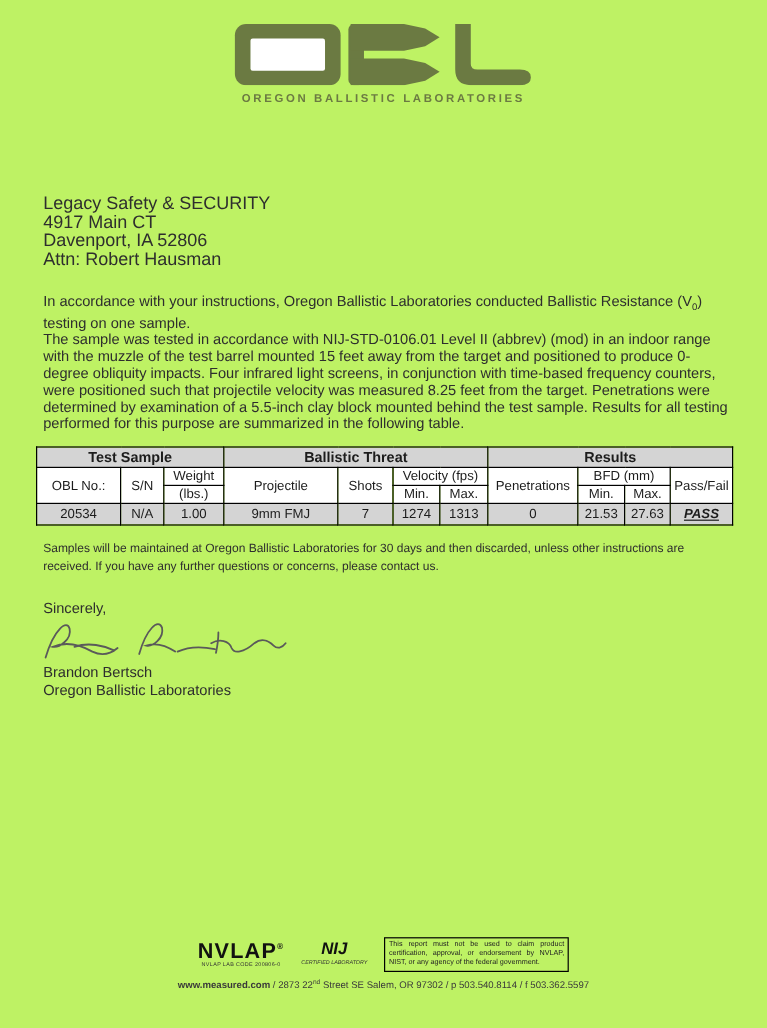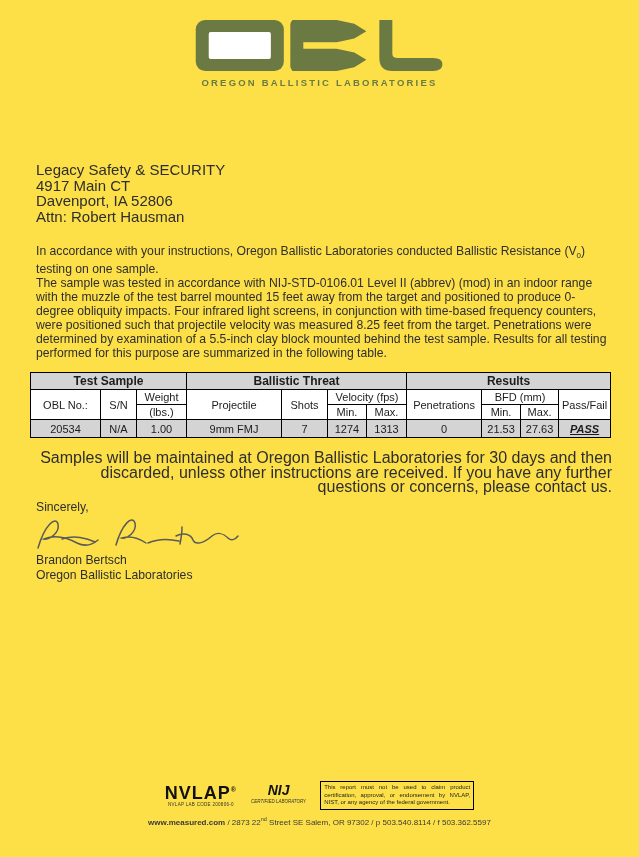--- a/index.html
+++ b/index.html
@@ -1,20 +1,20 @@
 <!DOCTYPE html>
 <html><head>
 <meta charset="utf-8">
 <style>
   html,body { margin:0; padding:0; background:#fff; }
   .page {
     position: relative;
     width: 639px; height: 857px;
     margin: 0 auto;
-    background: #fde047;
+    background: #bef264;
     font-family: "Liberation Sans", sans-serif;
     color: #2e2e2e;
     overflow: hidden;
   }
 
   
   .logo-block { position:absolute; top:20px; left:0; width:100%; text-align:center; }
   .logo-glyph { display:block; margin:0 auto; }
   .logo-subtitle {
     display:block; margin-top:6px;
@@ -33,21 +33,21 @@
   
   .table-wrap { position:absolute; top:372px; left:30px; width:580px; }
   table.results { border-collapse:collapse; width:100%; font-size:11px; table-layout:fixed; color:#1c1c1c; }
   table.results td { border:1px solid #000; text-align:center; padding:0 2px; overflow:hidden; white-space:nowrap; }
   tr.group-row td { background:#d4d4d4; font-weight:bold; font-size:12px; height:16px; }
   tr.sub-row td { background:#fff; height:14px; }
   tr.data-row td { background:#d4d4d4; height:17px; }
   .passfail { font-weight:bold; font-style:italic; text-decoration:underline; }
 
   
-  .samples-text { position:absolute; top:451px; left:36px; width:576px; font-size:16px; line-height:14.5px;text-align:right; }
+  .samples-text { position:absolute; top:451px; left:36px; width:576px; font-size:10px; line-height:14.5px; }
   .sincerely { position:absolute; top:500px; left:36px; font-size:12.2px; }
   .signature { position:absolute; top:512px; left:32px; }
   .signer { position:absolute; top:553px; left:36px; font-size:12.2px; line-height:15px; }
 
   
   .footer { position:absolute; top:781px; left:0; width:100%; }
   .footer-logos { display:flex; justify-content:center; align-items:flex-start; gap:14px; }
   .nvlap-logo { text-align:center; }
   .nvlap-name { font-size:18px; font-weight:900; letter-spacing:1px; color:#111; line-height:18px; }
   .nvlap-name sup { font-size:7px; }

